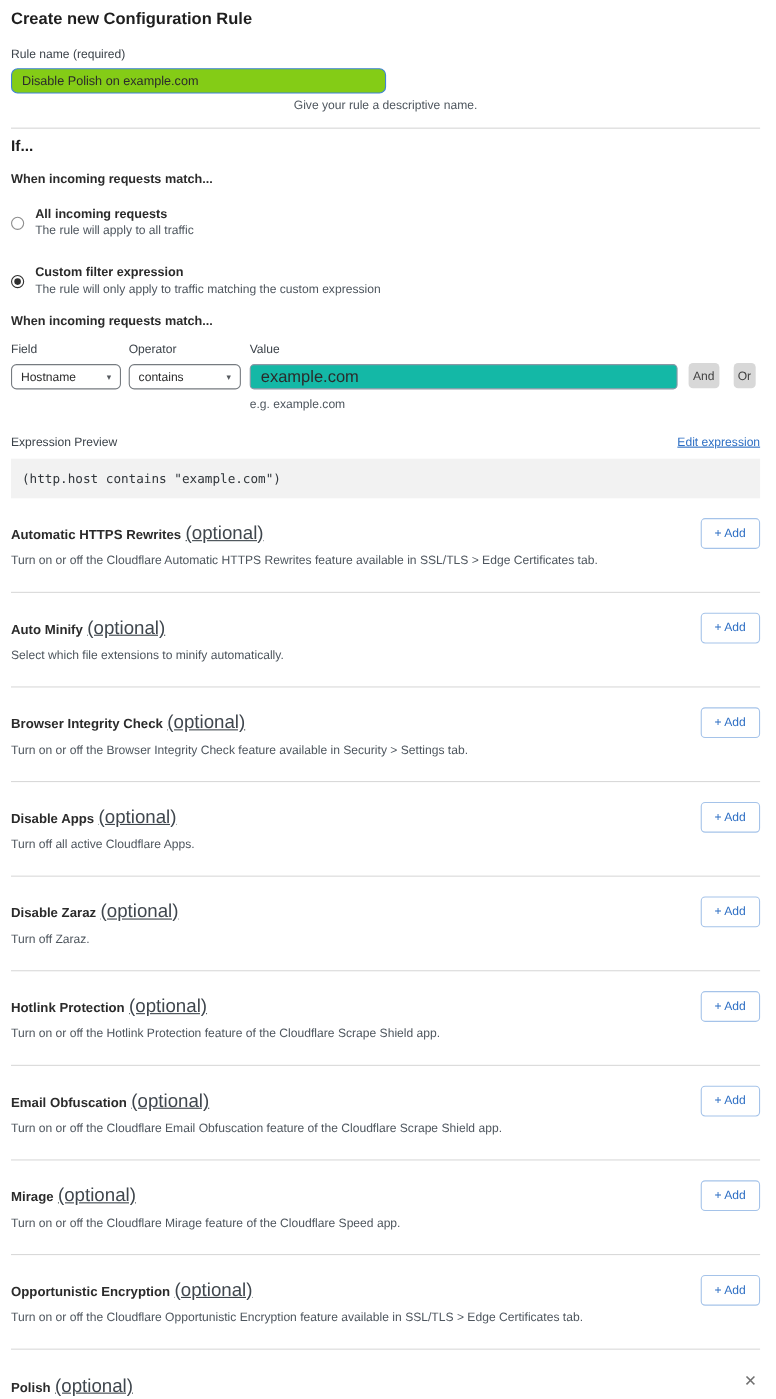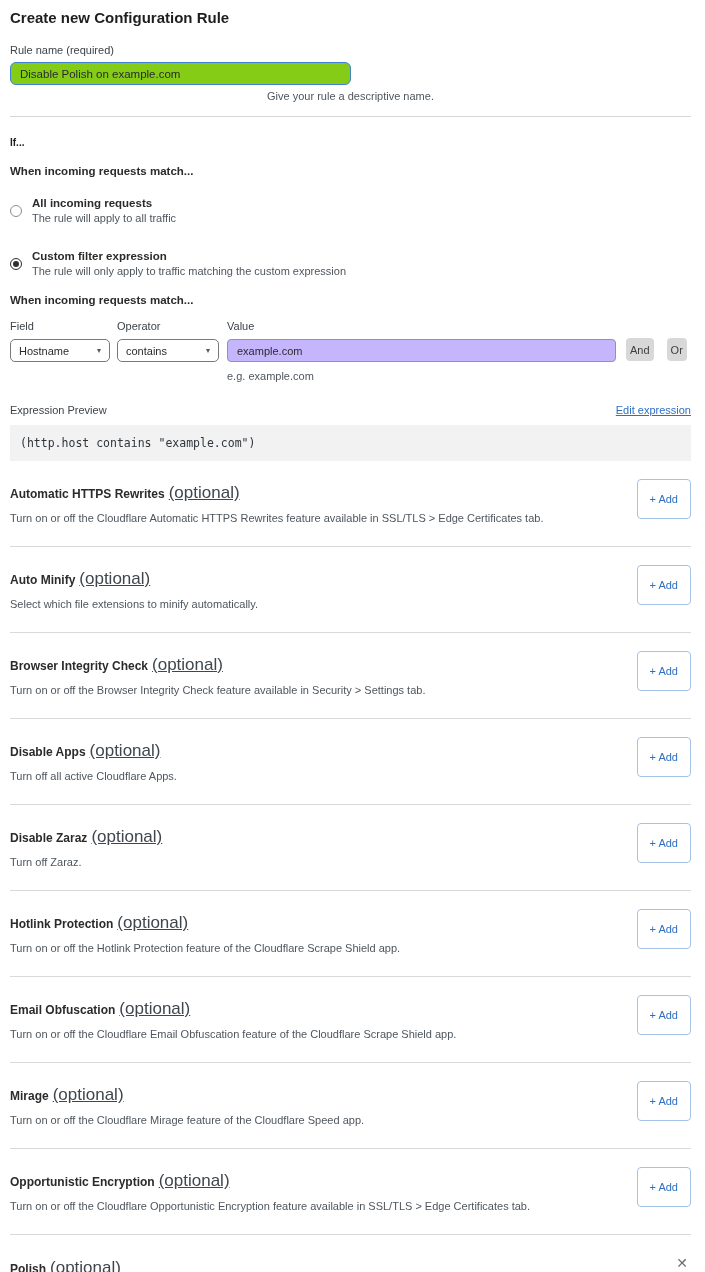--- a/index.html
+++ b/index.html
@@ -17,21 +17,21 @@
   .rule-name-input {
     display: block; margin-top: 6px; width: 341px; height: 23px;
     border: 1.5px solid #3f82d8; border-radius: 6px; outline: none;
     padding: 0 9px; font-size: 11.5px; color: #2b2b2b;
     font-family: "Liberation Sans", sans-serif; background: #84cc16;
   }
   .helper { font-size: 11px; color: #4e565e; margin-top: 5px; text-align: center; }
 
   .divider { border: none; border-top: 1px solid #d6d6d6; margin-top: 14px; }
 
-  h2.if-heading { font-size: 10px; font-weight: bold; color: #1e1e1e; margin-top: 20px; }
+  h2.if-heading { font-size: 14px; font-weight: bold; color: #1e1e1e; margin-top: 7px; }
   h3.sub-heading { font-size: 11.5px; font-weight: bold; color: #2b2b2b; margin-top: 17px; }
 
   .radio-option { display: flex; margin-top: 20px; cursor: pointer; align-items: center; }
   .radio-option + .radio-option { margin-top: 26px; }
   .radio {
     width: 12px; height: 12px; border-radius: 50%;
     border: 1px solid #8e8e8e; background: #fff; flex: 0 0 auto;
     margin-top: 1px; position: relative;
   }
   .radio.selected { border-color: #2e2e2e; }
@@ -50,21 +50,21 @@
     height: 23px; border: 1px solid #767b80; border-radius: 5px; background: #fff;
     display: flex; align-items: center; justify-content: space-between;
     padding: 0 8px; font-size: 11px; color: #2b2b2b; cursor: pointer;
   }
   .caret { font-size: 8px; color: #55595e; margin-left: 6px; }
   .field-col { width: 100px; margin-right: 7px; }
   .operator-col { width: 102px; margin-right: 8px; }
   .value-col { width: 389px; margin-right: 10px; }
   .value-input {
     height: 23px; width: 100%; border: 1px solid #8b97a5; border-radius: 4px;
-    background: #c4b5fd; padding: 0 9px; font-size: 11px; color: #2b2b2b;
+    background: #14b8a6; padding: 0 9px; font-size: 15px; color: #2b2b2b;
     font-family: "Liberation Sans", sans-serif; outline: none;
   }
   .value-helper { font-size: 11px; color: #4e565e; margin-top: 8px; }
   .andor-col { display: flex; align-items: flex-start; padding-top: 18px; }
   .gray-btn {
     height: 23px; padding: 0 4px; border: none; border-radius: 4px;
     background: #d8d8d8; color: #3f3f3f; font-size: 11px; cursor: pointer;
     font-family: "Liberation Sans", sans-serif;
   }
   .gray-btn + .gray-btn { margin-left: 13px; }
@@ -78,21 +78,21 @@
     font-size: 11.5px; color: #30353a;
   }
 
   .then-heading { margin-top: 15px; }
 
   .setting-row { position: relative; padding: 22px 0 22px; border-bottom: 1px solid #d9d9d9; }
   .setting-title { font-size: 12px; font-weight: bold; color: #2b2b2b; }
   .setting-optional { font-size: 17px; color: #3f464d; margin-left: 4px; text-decoration: underline; }
   .setting-desc { font-size: 11px; color: #4e565e; margin-top: 9px; width: 600px; }
   .add-btn {
-    position: absolute; right: 0; top: 18px; height: 40px; padding: 0 12px;
+    position: absolute; right: 0; top: 18px; height: 28px; padding: 0 12px;
     background: #fff; border: 1px solid #a5c3e9; border-radius: 4px;
     color: #2e6fc4; font-size: 11px; cursor: pointer;
     font-family: "Liberation Sans", sans-serif;
   }
 
   .polish-row { position: relative; padding: 23px 0 0; }
   .close-icon {
     position: absolute; right: 3px; top: 21px; font-size: 14px; color: #707070;
     cursor: pointer; line-height: 1;
   }

